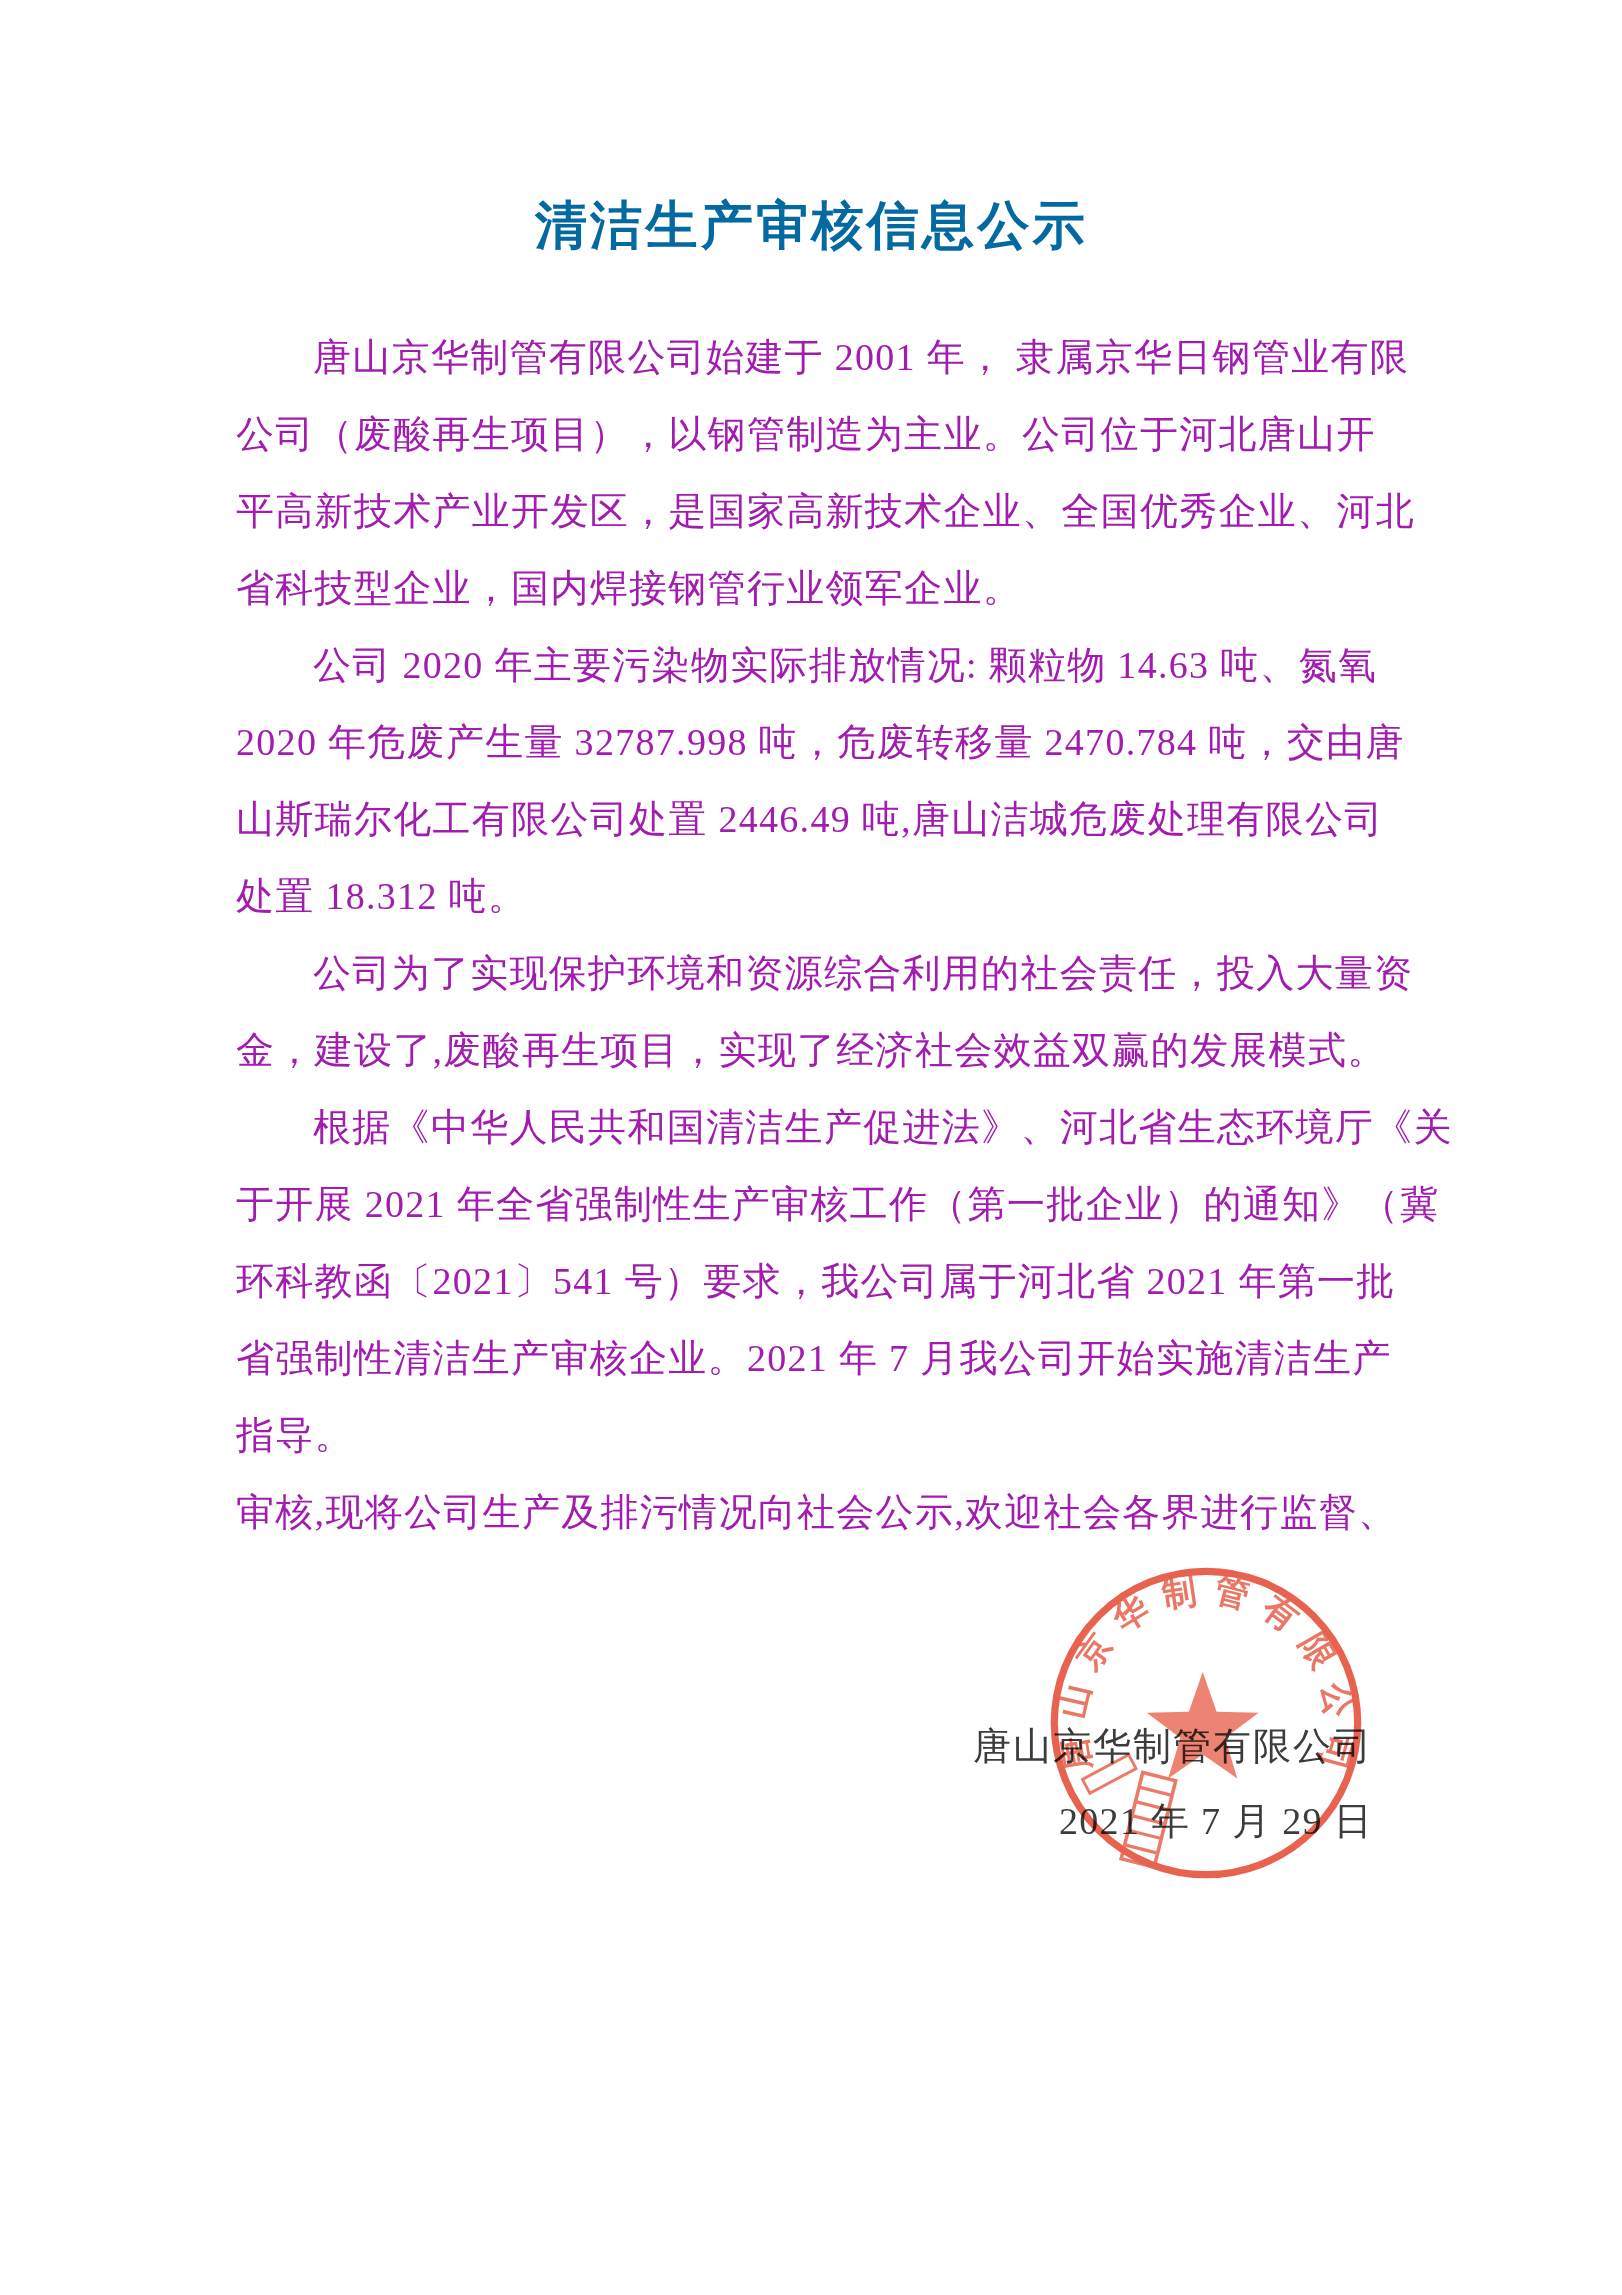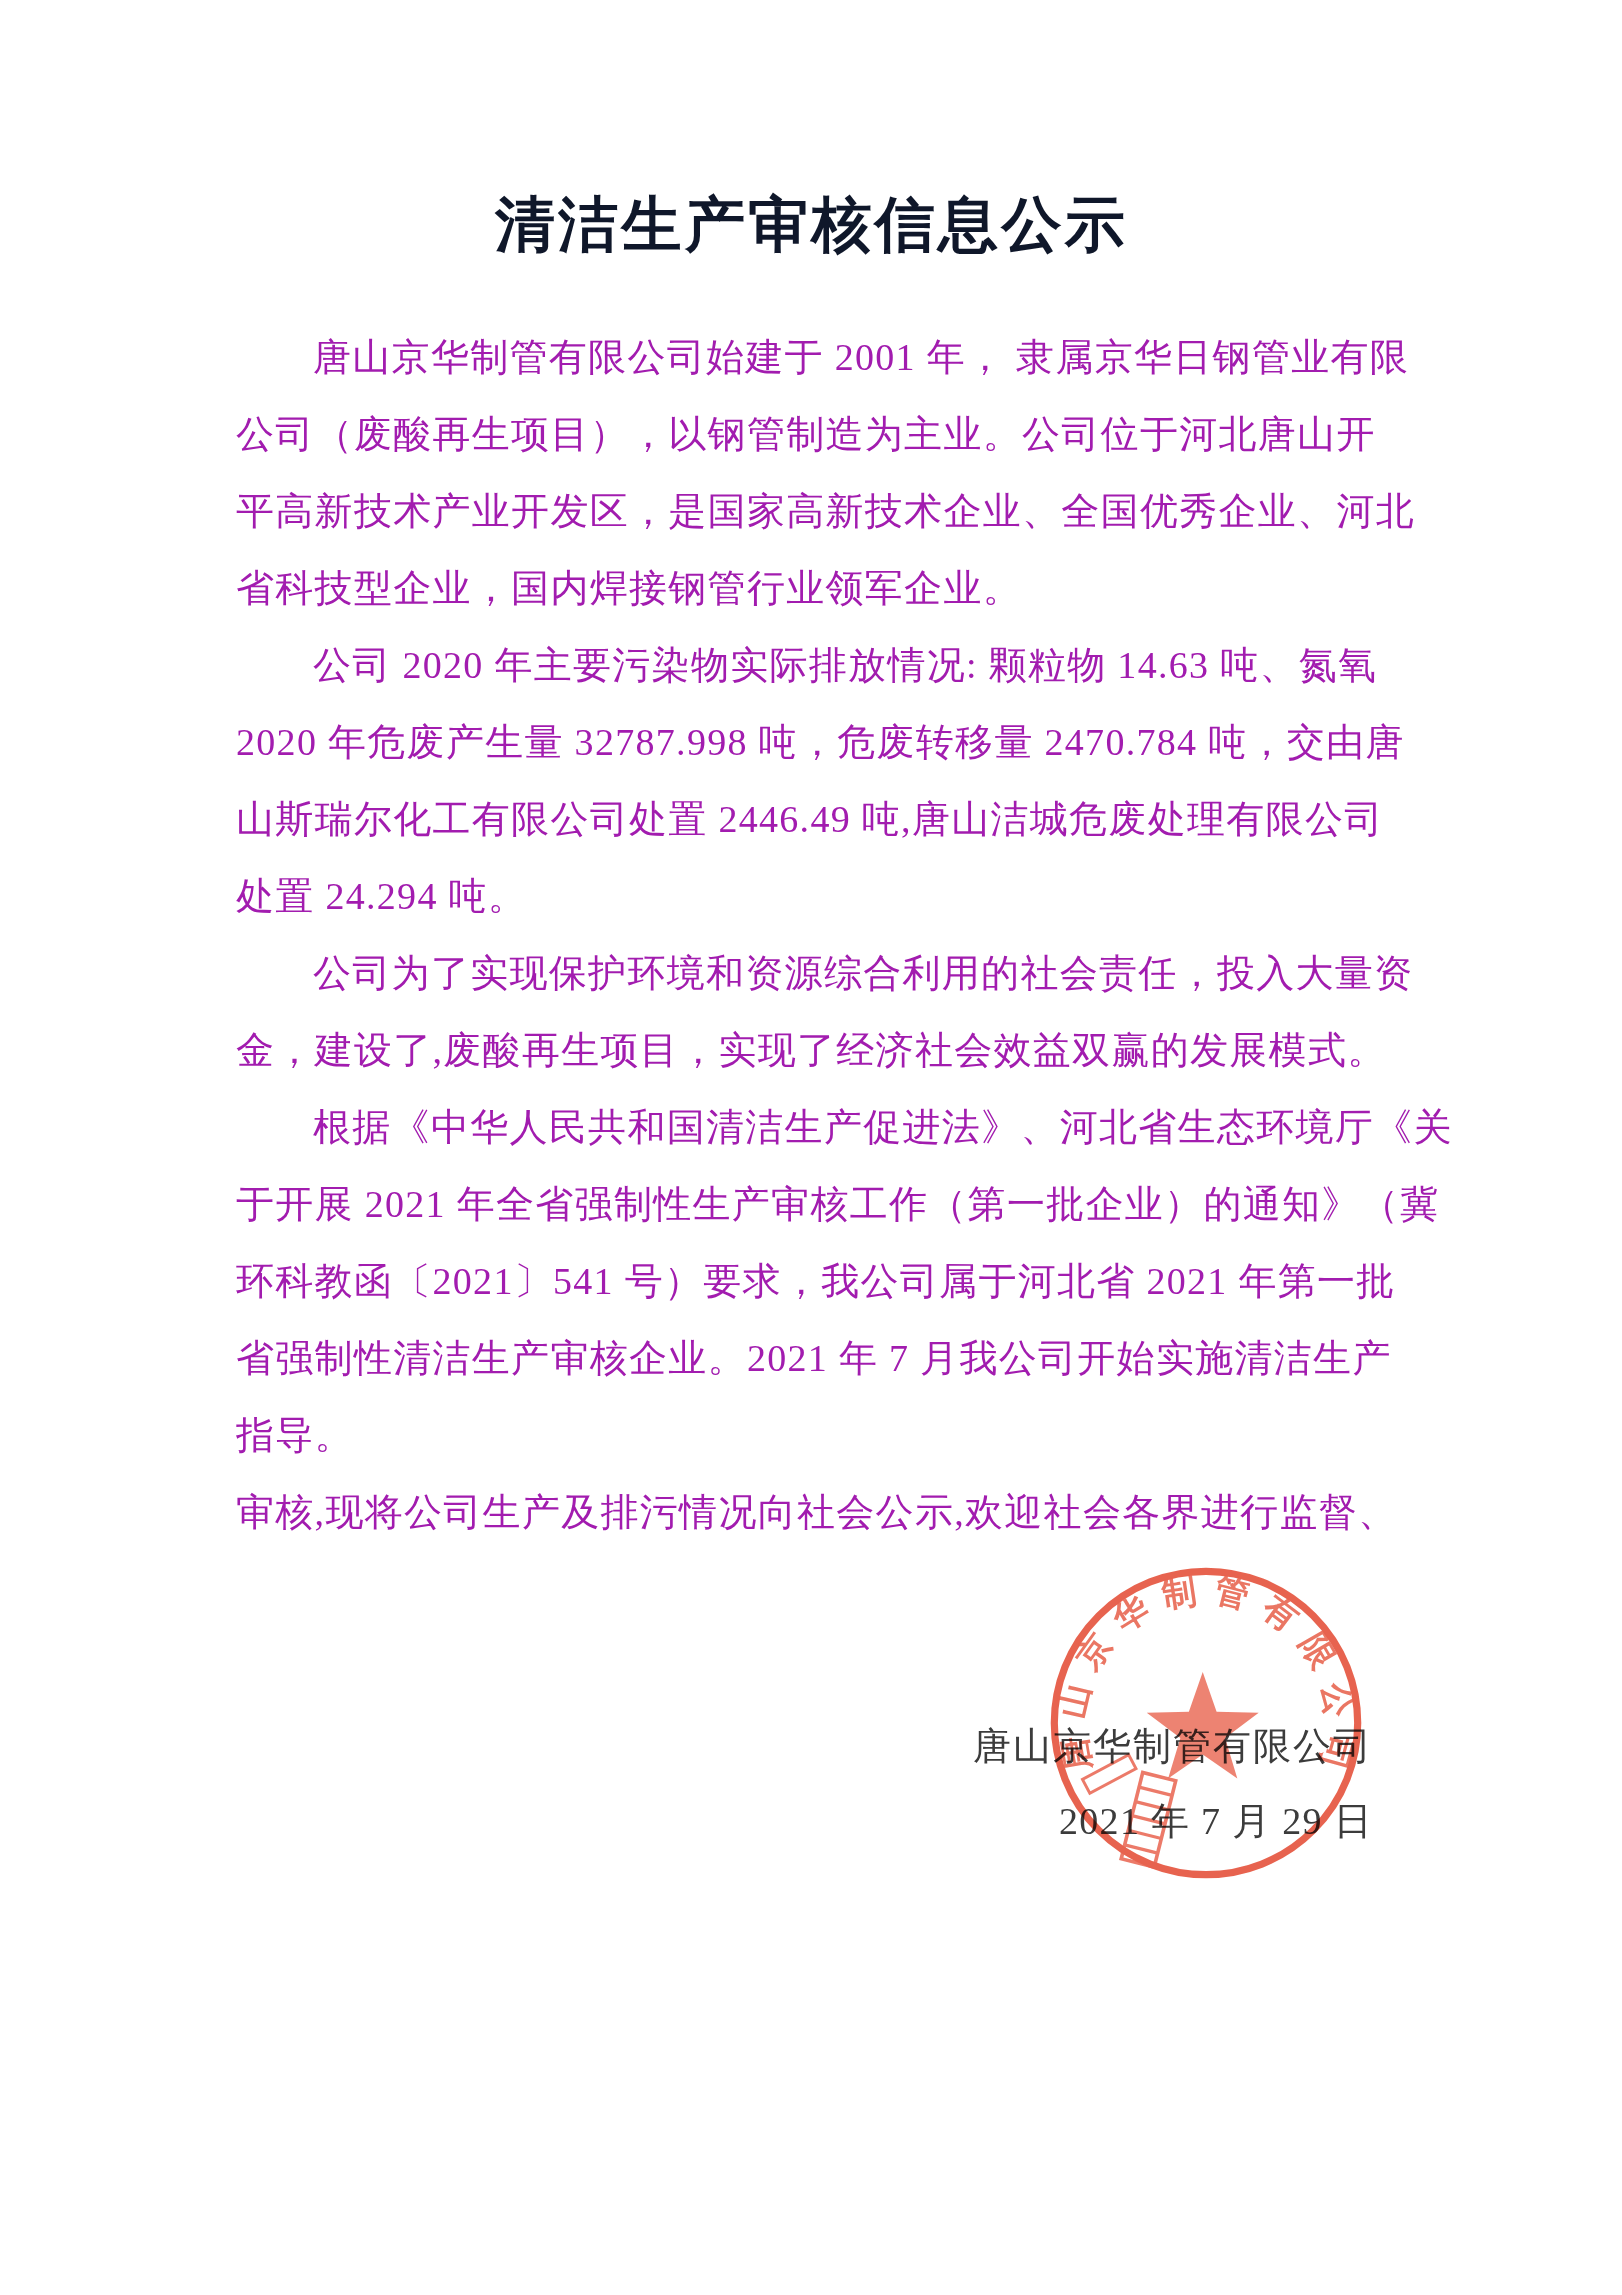--- a/index.html
+++ b/index.html
@@ -15,24 +15,24 @@
     overflow: hidden;
     font-family: "Liberation Serif", "DejaVu Serif", serif;
     color: #3c3c3c;
   }
   .doc-title {
     position: absolute;
     top: 189px;
     left: 0;
     width: 100%;
     text-align: center;
-    font-size: 60px;
+    font-size: 52px;
     font-weight: 700;
     letter-spacing: 3.3px;
-    color: #0f172a;
+    color: #0369a1;
     line-height: 73px;
     white-space: nowrap;
   }
   .body-block {
     position: absolute;
     left: 236px;
     top: 319px;
     width: 1149px;
     font-size: 38px;
     letter-spacing: 1.3px;
@@ -88,21 +88,21 @@
   <div class="doc-title">清洁生产审核信息公示</div>
 
   <div class="body-block">
     <div class="line indent">唐山京华制管有限公司始建于 2001 年， 隶属京华日钢管业有限</div>
     <div class="line">公司（废酸再生项目），以钢管制造为主业。公司位于河北唐山开</div>
     <div class="line">平高新技术产业开发区，是国家高新技术企业、全国优秀企业、河北</div>
     <div class="line">省科技型企业，国内焊接钢管行业领军企业。</div>
     <div class="line indent">公司 2020 年主要污染物实际排放情况: 颗粒物 14.63 吨、氮氧</div>
     <div class="line">2020 年危废产生量 32787.998 吨，危废转移量 2470.784 吨，交由唐</div>
     <div class="line">山斯瑞尔化工有限公司处置 2446.49 吨,唐山洁城危废处理有限公司</div>
-    <div class="line">处置 24.294 吨。</div>
+    <div class="line">处置 18.312 吨。</div>
     <div class="line indent">公司为了实现保护环境和资源综合利用的社会责任，投入大量资</div>
     <div class="line">金，建设了,废酸再生项目，实现了经济社会效益双赢的发展模式。</div>
     <div class="line indent">根据《中华人民共和国清洁生产促进法》、河北省生态环境厅《关</div>
     <div class="line">于开展 2021 年全省强制性生产审核工作（第一批企业）的通知》（冀</div>
     <div class="line">环科教函〔2021〕541 号）要求，我公司属于河北省 2021 年第一批</div>
     <div class="line">省强制性清洁生产审核企业。2021 年 7 月我公司开始实施清洁生产</div>
     <div class="line">指导。</div>
     <div class="line">审核,现将公司生产及排污情况向社会公示,欢迎社会各界进行监督、</div>
   </div>
 

